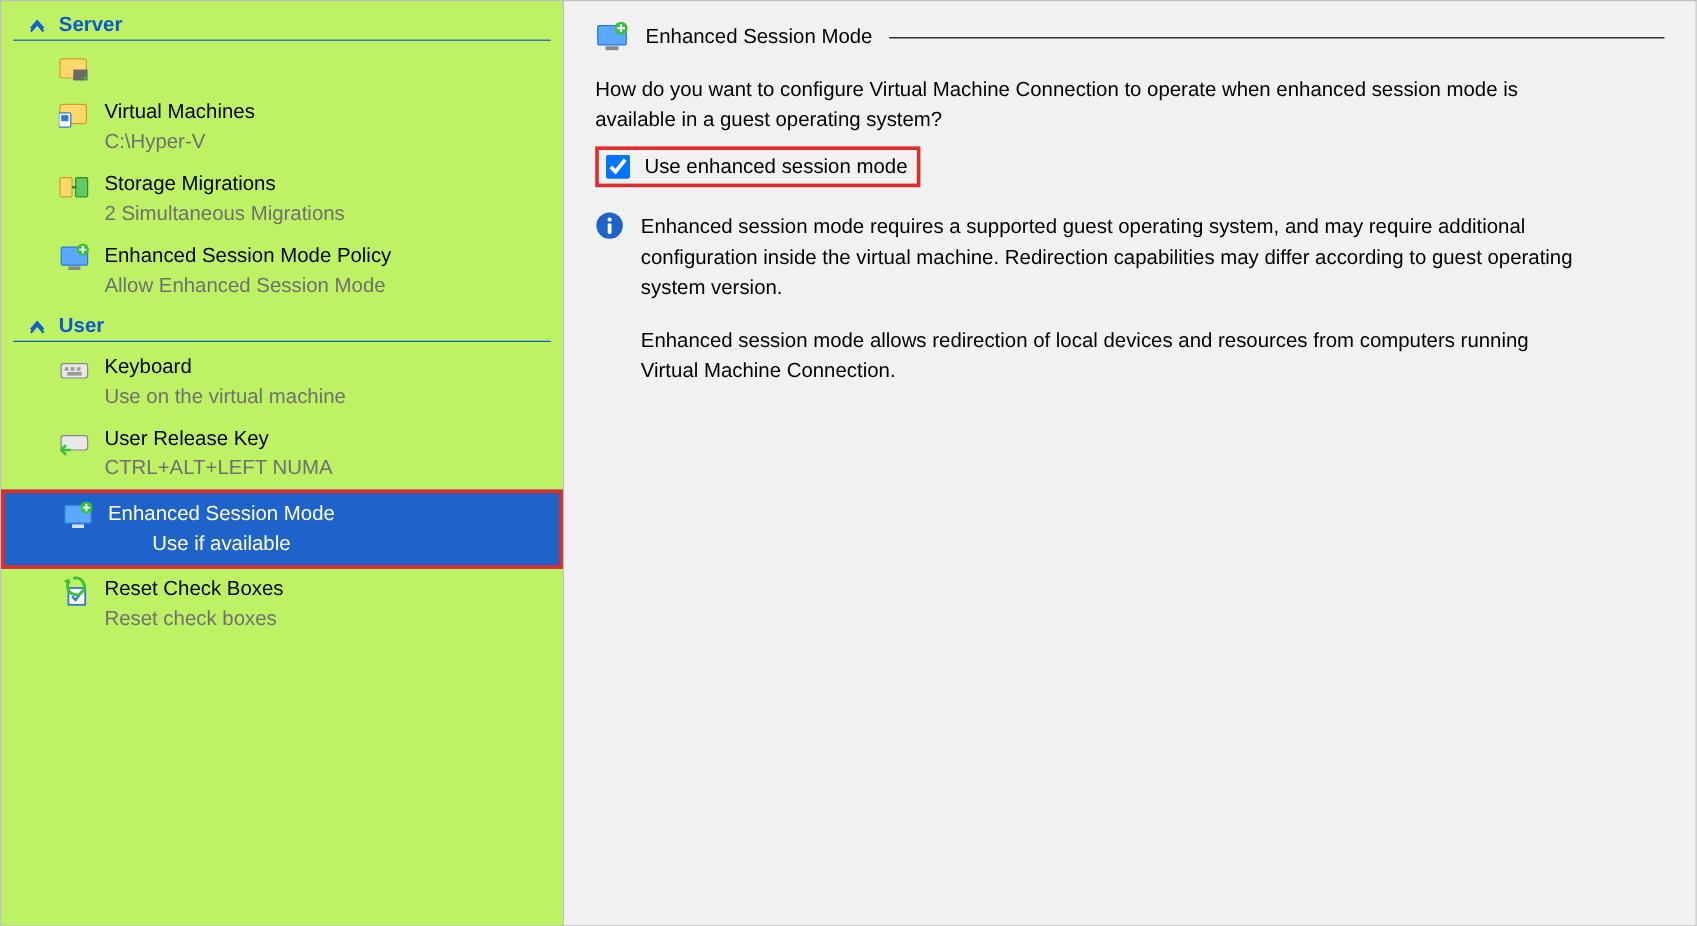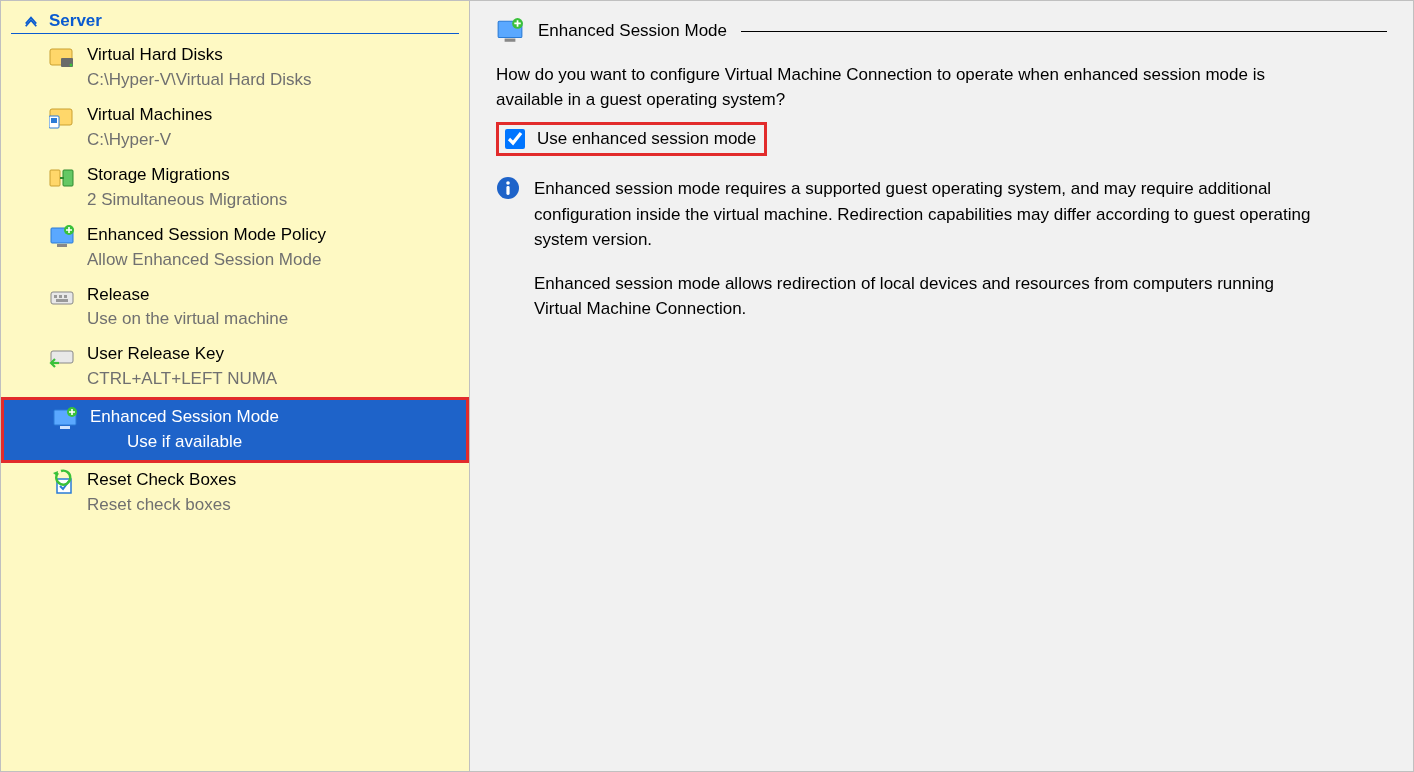--- a/index.html
+++ b/index.html
@@ -8,21 +8,21 @@
       font-size: 17px;
       background: #f0f0f0;
       color: #000;
       width: 1414px;
       height: 772px;
       overflow: hidden;
       display: flex;
     }
     .sidebar {
       width: 470px;
-      background: #fef9c3;
+      background: #bef264;
       border: 1px solid #c0c0c0;
       display: flex;
       flex-direction: column;
       padding: 4px 0;
     }
     .section-header {
       display: flex;
       align-items: center;
       gap: 10px;
       padding: 4px 12px 2px 12px;
@@ -128,24 +128,20 @@
   </div>
 
   <div class="nav-item">
     <span class="icon">
       <svg viewBox="0 0 26 26">
           <rect x="1" y="5" width="22" height="16" rx="2" fill="#ffd76a" stroke="#c9a030"></rect>
           <rect x="12" y="14" width="12" height="9" rx="1" fill="#6a6a6a"></rect>
           <circle cx="22" cy="21" r="1.5" fill="#3ac13a"></circle>
         </svg>
     </span>
-    <span class="texts">
-      <span class="title">Virtual Hard Disks</span>
-      <span class="sub">C:\Hyper-V\Virtual Hard Disks</span>
-    </span>
   </div>
 
   <div class="nav-item">
     <span class="icon">
       <svg viewBox="0 0 26 26">
           <rect x="1" y="5" width="22" height="16" rx="2" fill="#ffd76a" stroke="#c9a030"></rect>
           <rect x="0" y="12" width="10" height="12" rx="1" fill="#fff" stroke="#2a7bd6"></rect>
           <rect x="2" y="14" width="6" height="5" fill="#2a7bd6"></rect>
         </svg>
     </span>
@@ -178,33 +174,42 @@
           <circle cx="20" cy="6" r="5" fill="#3ac13a"></circle>
           <path d="M20 3v6M17 6h6" stroke="#fff" stroke-width="1.6"></path>
         </svg>
     </span>
     <span class="texts">
       <span class="title">Enhanced Session Mode Policy</span>
       <span class="sub">Allow Enhanced Session Mode</span>
     </span>
   </div>
 
+  <div class="section-header">
+    <span class="chev">
+      <svg viewBox="0 0 16 16">
+          <path d="M2 11 L8 4 L14 11" fill="none" stroke="#0a5bd0" stroke-width="2"></path>
+          <path d="M2 11 L8 4 L14 11" fill="none" stroke="#0a5bd0" stroke-width="2" transform="translate(0,3)"></path>
+        </svg>
+    </span>
+    <span>User</span>
+  </div>
 
   <div class="nav-item">
     <span class="icon">
       <svg viewBox="0 0 26 26">
           <rect x="2" y="8" width="22" height="12" rx="2" fill="#e8e8e8" stroke="#888"></rect>
           <rect x="5" y="11" width="3" height="3" fill="#999"></rect>
           <rect x="10" y="11" width="3" height="3" fill="#999"></rect>
           <rect x="15" y="11" width="3" height="3" fill="#999"></rect>
           <rect x="7" y="15" width="12" height="3" fill="#999"></rect>
         </svg>
     </span>
     <span class="texts">
-      <span class="title">Release</span>
+      <span class="title">Keyboard</span>
       <span class="sub">Use on the virtual machine</span>
     </span>
   </div>
 
   <div class="nav-item">
     <span class="icon">
       <svg viewBox="0 0 26 26">
           <rect x="2" y="8" width="22" height="12" rx="2" fill="#e8e8e8" stroke="#888"></rect>
           <path d="M6 24 l-4 -4 4 -4" fill="none" stroke="#3ac13a" stroke-width="2.2"></path>
           <path d="M2 20 h8" stroke="#3ac13a" stroke-width="2.2"></path>

